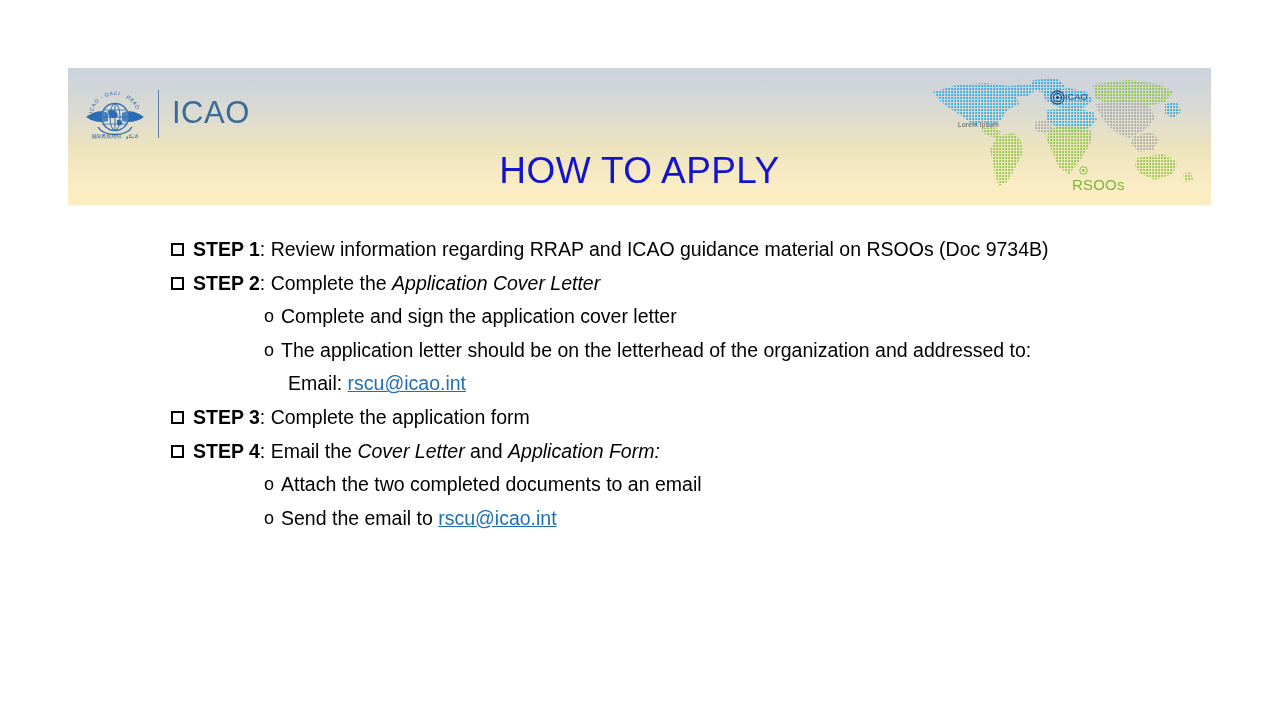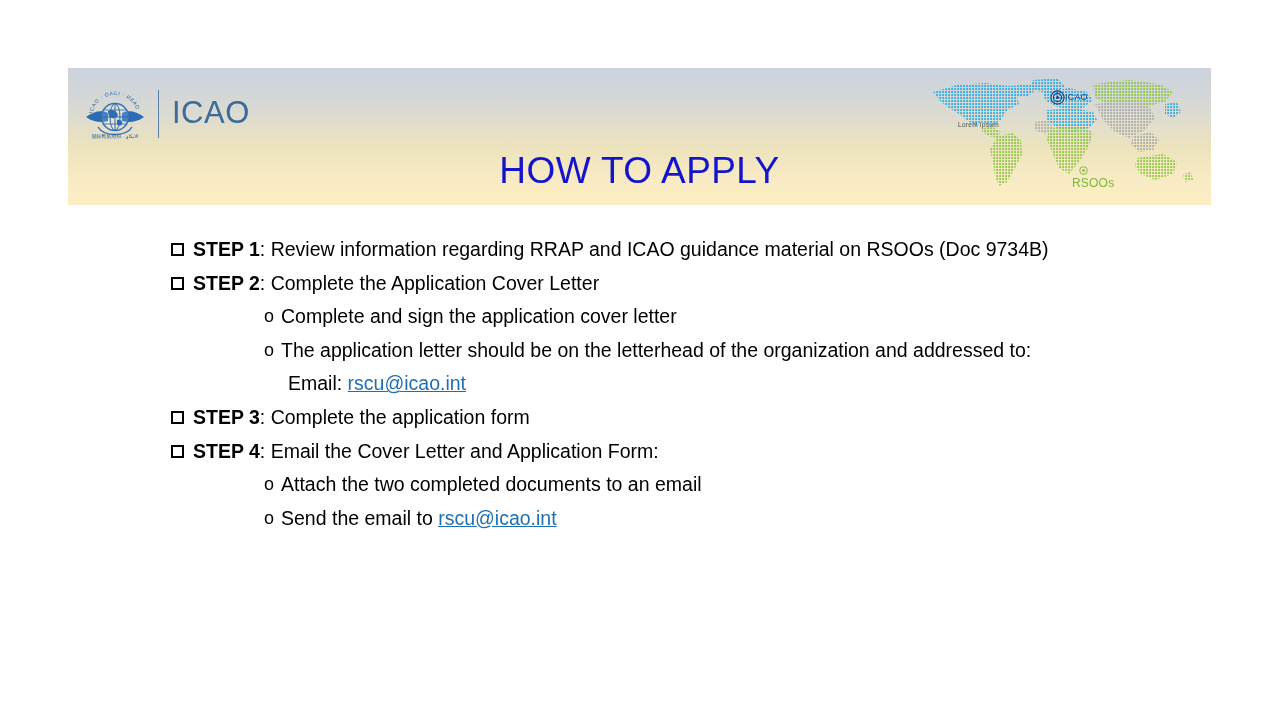--- a/index.html
+++ b/index.html
@@ -106,21 +106,21 @@
   #map-label-icao {
     left: 168px;
     top: 22px;
     font-size: 9px;
     color: #17438c;
     letter-spacing: 0.2px;
   }
   #map-label-rsoos {
     left: 175px;
     top: 106px;
-    font-size: 12px;
+    font-size: 15px;
     color: #7cb63a;
     letter-spacing: 0.2px;
   }
   #map-marker-icao {
     position: absolute;
     left: 153px;
     top: 20px;
     width: 15px;
     height: 15px;
   }
@@ -160,21 +160,21 @@
     margin-right: 9px;
     vertical-align: 0px;
   }
   .o-bullet {
     display: inline-block;
     margin-right: 7px;
     font-size: 18px;
     vertical-align: 1px;
   }
   .b { font-weight: bold; }
-  .i { }
+  .i { font-style: italic; }
   a.maillink, .maillink {
     color: #1f6fb5;
     text-decoration: underline;
   }
 </style>
 </head>
 <body>
 
 <div id="header-banner">
 

